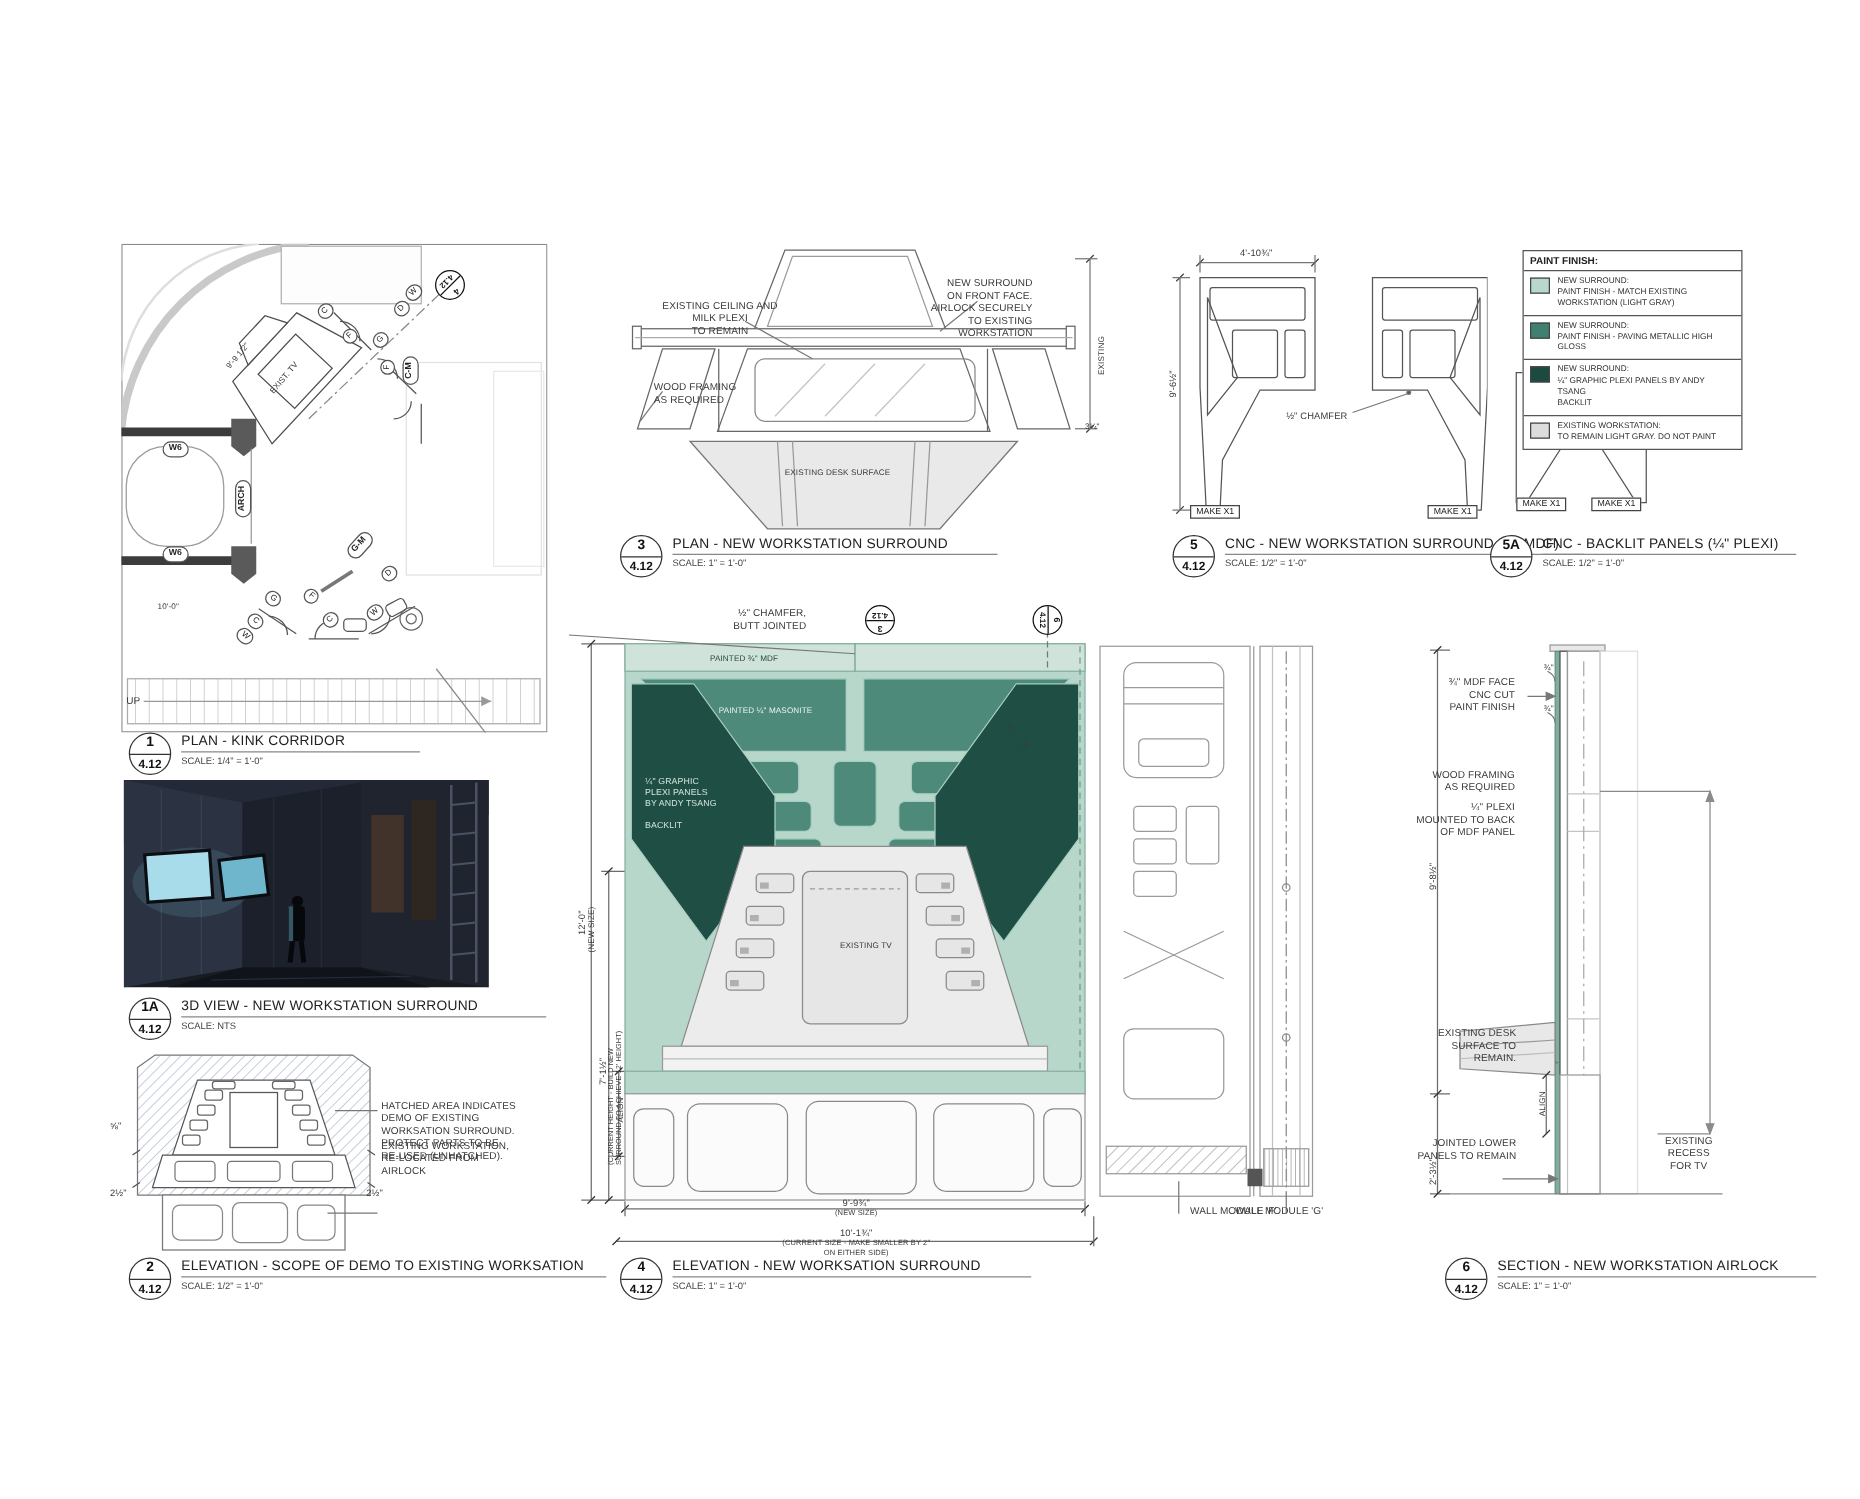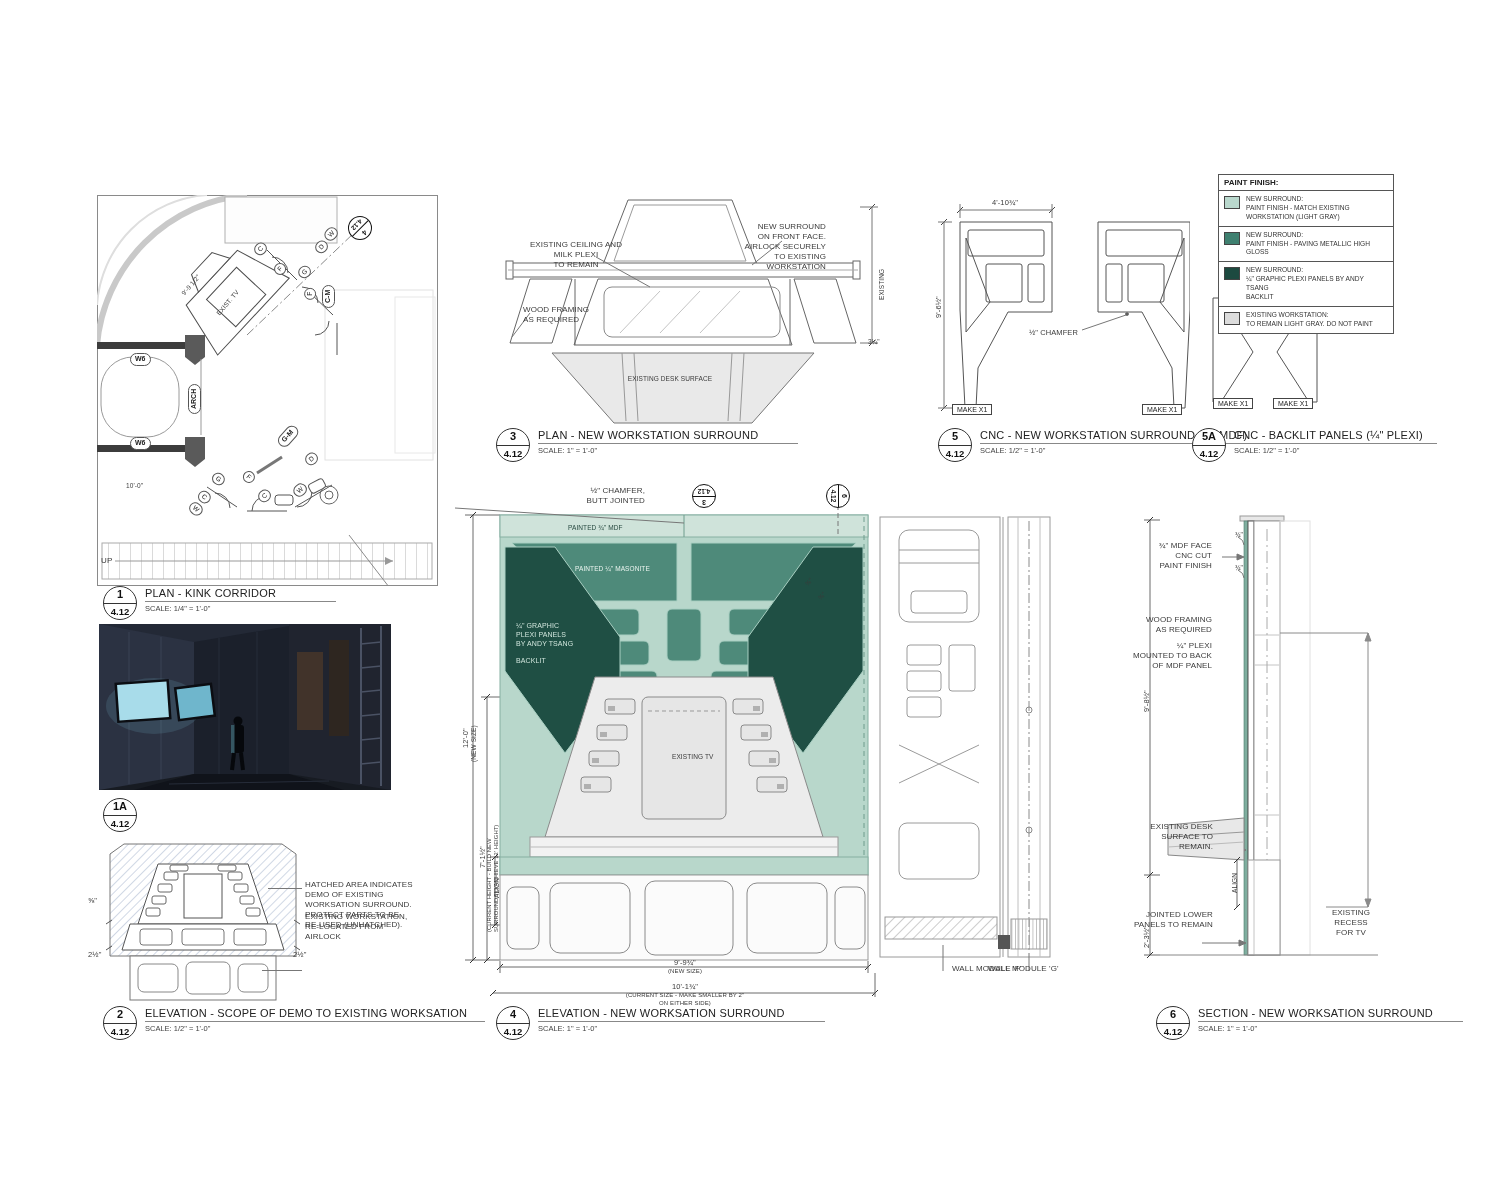--- a/index.html
+++ b/index.html
@@ -290,21 +290,21 @@
   <div class="mk" style="left:952px;top:404px">MAKE X1</div>
   <div class="mk" style="left:1142px;top:404px">MAKE X1</div>
 
   <svg class="abs" style="left:1205px;top:290px" width="120" height="120" viewBox="0 0 120 120">
     <polygon points="8,8 14,8 48,62 16,112 8,112" fill="#fff" stroke="#555"></polygon>
     <polygon points="112,8 106,8 72,62 104,112 112,112" fill="#fff" stroke="#555"></polygon>
   </svg>
   <div class="mk" style="left:1213px;top:398px">MAKE X1</div>
   <div class="mk" style="left:1273px;top:398px">MAKE X1</div>
 
-  <div class="legend" style="left:1218px;top:174px;width:174px">
+  <div class="legend" style="left:1218px;top:200px;width:174px">
     <div class="lg-title">PAINT FINISH:</div>
     <div class="lg-row">
       <span class="sw" style="background: rgb(185, 216, 205);"></span>
       <span class="lg-tx">NEW SURROUND:
 PAINT FINISH - MATCH EXISTING WORKSTATION (LIGHT GRAY)</span>
     </div>
     <div class="lg-row">
       <span class="sw" style="background: rgb(63, 128, 112);"></span>
       <span class="lg-tx">NEW SURROUND:
 PAINT FINISH - PAVING METALLIC HIGH GLOSS</span>
@@ -556,20 +556,24 @@
     <div class="tt">
         <div class="t1" style="padding-right:60px">PLAN - KINK CORRIDOR</div>
       <div class="t2">SCALE: 1/4" = 1'-0"</div>
       </div>
   </div>
   <div class="tb" style="left:103px;top:798px">
     <div class="bub">
       <span class="n">1A</span>
       <span class="s">4.12</span>
     </div>
+    <div class="tt">
+        <div class="t1" style="padding-right:55px">3D VIEW - NEW WORKSTATION SURROUND</div>
+      <div class="t2">SCALE: NTS</div>
+      </div>
   </div>
   <div class="tb" style="left:103px;top:1006px">
     <div class="bub">
       <span class="n">2</span>
       <span class="s">4.12</span>
     </div>
     <div class="tt">
         <div class="t1" style="padding-right:18px">ELEVATION - SCOPE OF DEMO TO EXISTING WORKSATION</div>
       <div class="t2">SCALE: 1/2" = 1'-0"</div>
       </div>
@@ -613,18 +617,18 @@
         <div class="t1" style="padding-right:14px">CNC - BACKLIT PANELS (¼" PLEXI)</div>
       <div class="t2">SCALE: 1/2" = 1'-0"</div>
       </div>
   </div>
   <div class="tb" style="left:1156px;top:1006px">
     <div class="bub">
       <span class="n">6</span>
       <span class="s">4.12</span>
     </div>
     <div class="tt">
-        <div class="t1" style="padding-right:30px">SECTION - NEW WORKSATION SURROUND</div>
+        <div class="t1" style="padding-right:30px">SECTION - NEW WORKSTATION AIRLOCK</div>
       <div class="t2">SCALE: 1" = 1'-0"</div>
       </div>
   </div>
 
 </div>
 
 </body></html>

